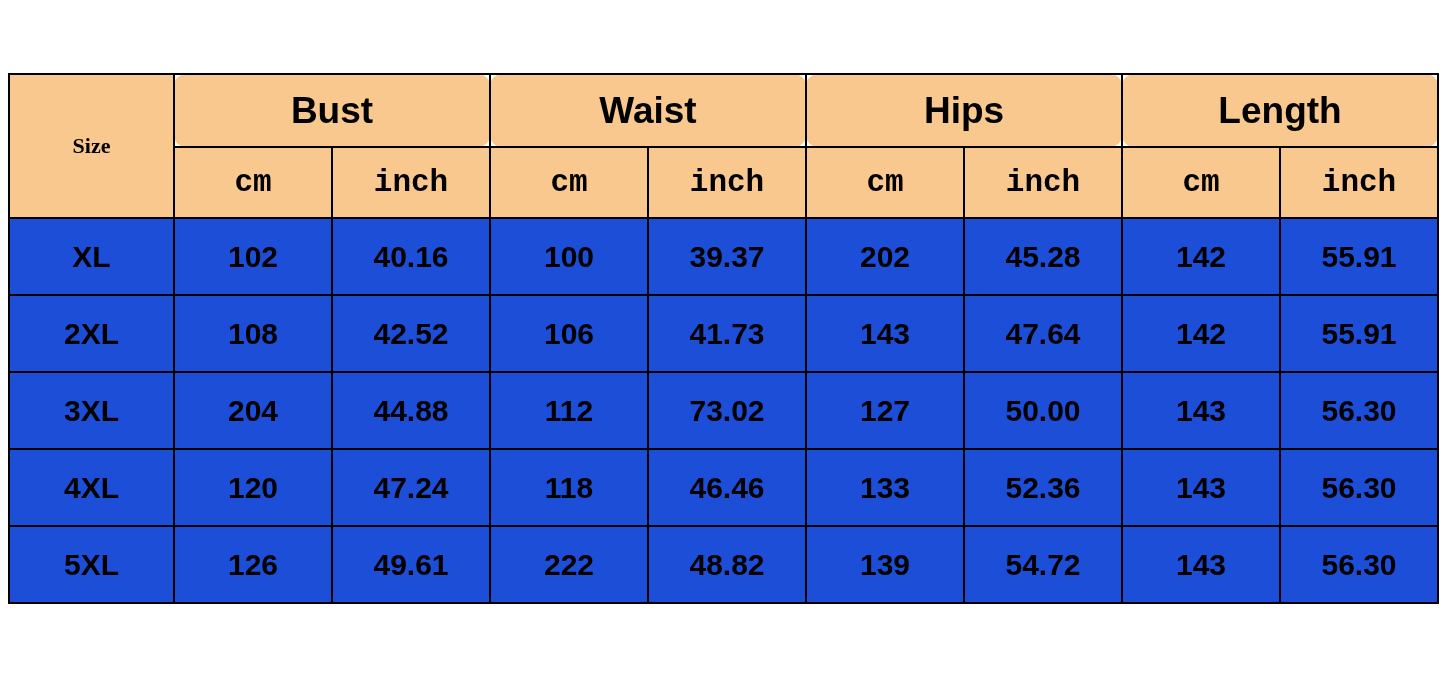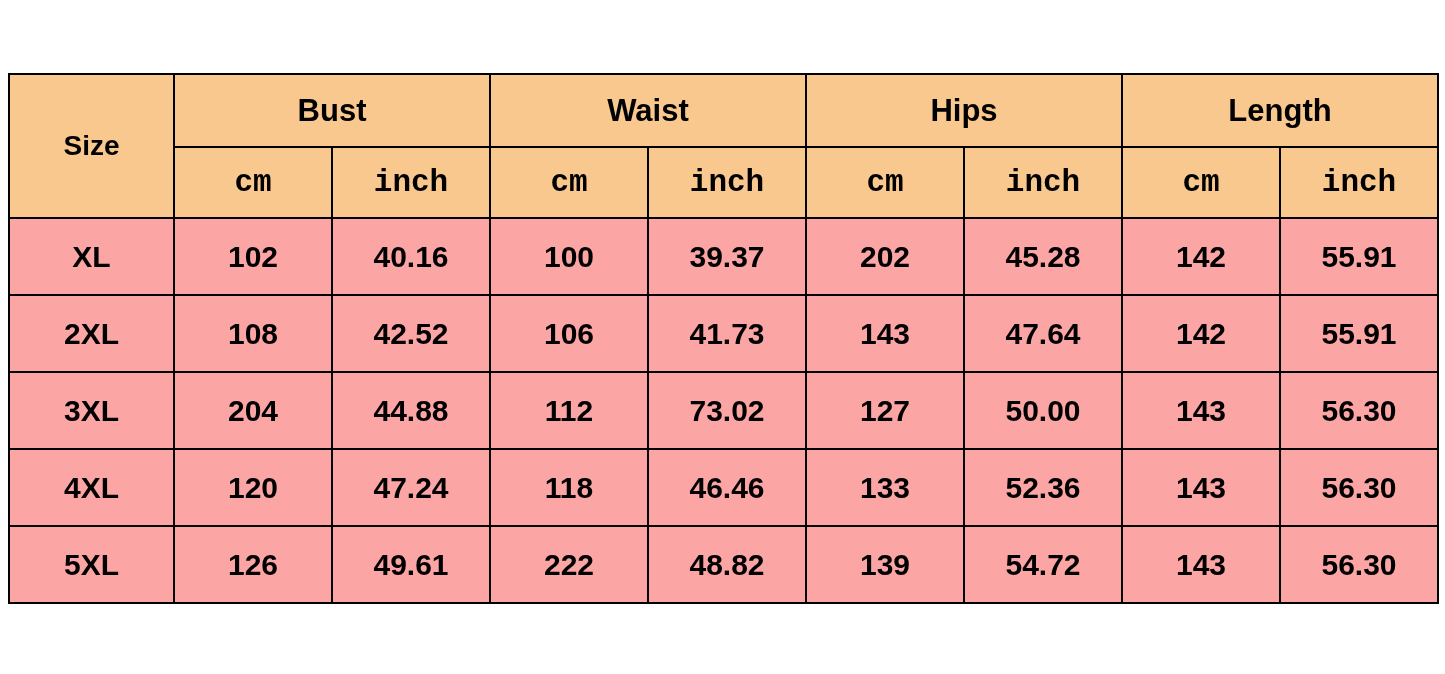--- a/index.html
+++ b/index.html
@@ -39,36 +39,38 @@
     font-weight: bold;
     color: #000000;
     padding: 0;
   }
   
   th.head {
     background: #f8c88e;
   }
   th.group {
     height: 71px;
-    font-size: 31px;
+    font-size: 37px;
+    border-radius: 12px;
   }
   th.unit {
     height: 69px;
     font-size: 31px;
     font-family: Liberation Mono, monospace;
   }
   th.size-col {
     height: 140px;
-    font-size: 28px;
+    font-size: 22px;
+    font-family: Liberation Serif, serif;
   }
   
   td.cell {
     height: 75px;
     font-size: 30px;
-    background: #fca5a5;
+    background: #1d4ed8;
   }
   td.size-label {
     font-size: 30px;
   }
   
   col.c-size   { width: 165px; }
   col.c-num    { width: 158px; }
 </style>
 </head>
 <body>

